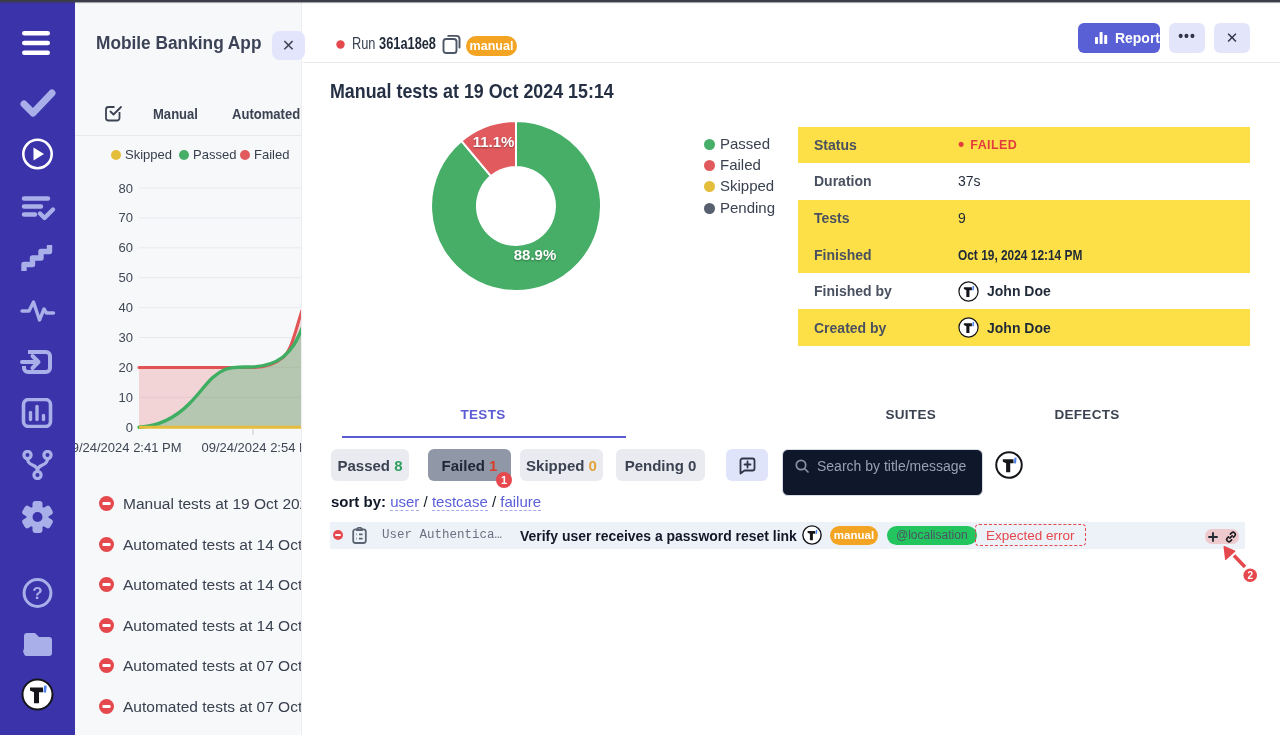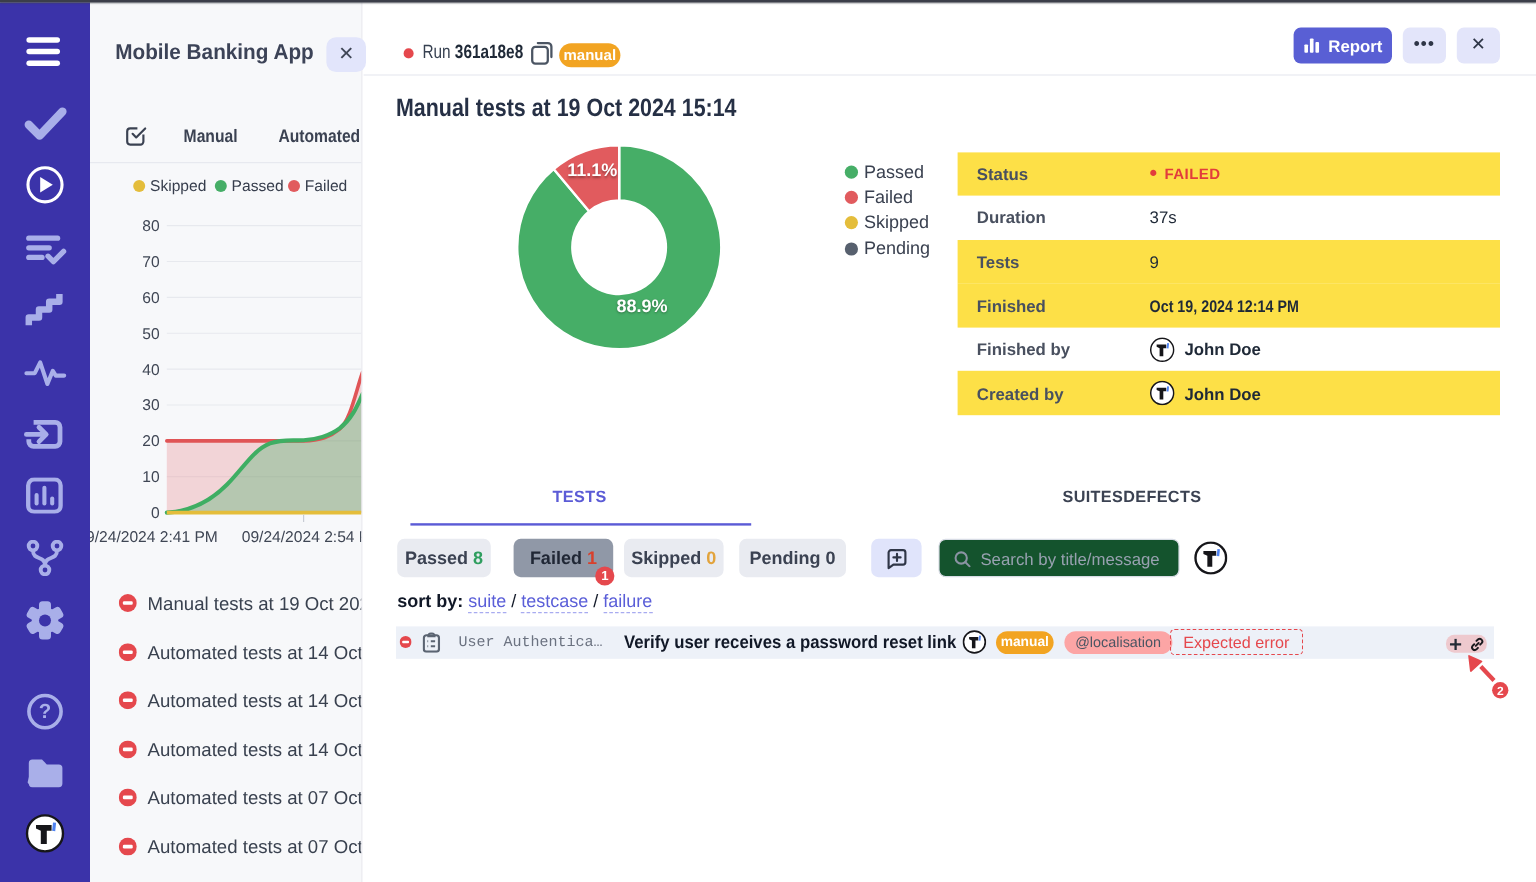--- a/index.html
+++ b/index.html
@@ -217,21 +217,21 @@
   <div class="hdr">
     <svg class="abs" style="left:33px;top:38px" width="9" height="9" viewBox="0 0 9 9">
         <circle cx="4.5" cy="4.5" r="4.2" fill="#e5484d"></circle>
       </svg>
     <div class="abs" style="left:49px;top:33px;font-size:16px;color:#374151;transform:scaleX(.8);transform-origin:left;white-space:nowrap">Run <b style="color:#1f2937">361a18e8</b></div>
     <svg class="abs" style="left:139px;top:31px" width="21" height="22" viewBox="0 0 21 22">
       <rect x="1.5" y="6" width="13" height="14" rx="2.6" fill="none" stroke="#4b5563" stroke-width="1.9"></rect>
       <path d="M6.2 2.9 h8.3 a3 3 0 0 1 3 3 v8.6" fill="none" stroke="#4b5563" stroke-width="1.9" stroke-linecap="round"></path>
     </svg>
     <div class="abs pill" style="left:163px;top:34px;width:51px;height:20px;font-size:12.5px;text-align:center;line-height:20px">manual</div>
-    <div class="abs btn" style="left:775px;width:82px;background:#595fd4;color:#fff;font-weight:bold;display:flex;align-items:center;justify-content:center">
+    <div class="abs btn" style="left:775px;width:82px;background:#595fd4;color:#fff;font-weight:bold;display:flex;align-items:center;justify-content:flex-end">
       <svg width="15" height="14" viewBox="0 0 15 14" style="margin-right:6px">
           <g fill="#fff">
             <rect x="1" y="6" width="3" height="7" rx="0.8"></rect>
             <rect x="5.6" y="1" width="3" height="12" rx="0.8"></rect>
             <rect x="10.2" y="4" width="3" height="9" rx="0.8"></rect>
           </g>
         </svg>Report</div>
     <div class="abs btn lightbtn" style="left:866px;width:36px;font-weight:bold;letter-spacing:1px;text-align:center;line-height:26px">•••</div>
     <div class="abs btn lightbtn" style="left:911px;width:36px;font-size:15px;text-align:center;line-height:30px">✕</div>
   </div>
@@ -288,70 +288,70 @@
             <circle cx="17" cy="17" r="15.5" fill="#fff" stroke="#16161a" stroke-width="2"></circle>
             <path d="M9.5 10 h13 v4.8 h-4 v11 h-5 v-11 l-4 -1.8 z" fill="#16161a"></path>
             <rect x="23.3" y="8" width="2.6" height="7" fill="#4f83f1" transform="rotate(6 24.5 11.5)"></rect>
           </svg>John Doe</div>
       </div>
   </div>
 
   <div class="abs" style="left:29px;top:403px;width:908px;display:flex">
     <div style="width:302px;text-align:center"><span class="tab" style="color:#5b5bd6">TESTS</span><div style="margin:13px 8px 0 10px;height:2px;background:#5b5bd6"></div></div>
     <div style="width:302px;text-align:right"><span class="tab">SUITES</span></div>
-    <div style="width:302px;"><span class="tab">DEFECTS</span></div>
+    <div style="width:302px;text-align:center"><span class="tab">DEFECTS</span></div>
   </div>
 
   <div class="fbtn" style="left:28px;width:78px">Passed&nbsp;<span style="color:#2f9e5f">8</span></div>
   <div class="fbtn" style="left:125px;width:83px;background:#9098a7;color:#202735">Failed&nbsp;<span style="color:#d8402c">1</span>
     <div class="abs" style="left:68px;top:23px;width:16px;height:16px;border-radius:50%;background:#e5484d;color:#fff;font-size:11px;line-height:16px;text-align:center">1</div>
   </div>
   <div class="fbtn" style="left:217px;width:83px">Skipped&nbsp;<span style="color:#e2a33c">0</span></div>
   <div class="fbtn" style="left:313px;width:89px">Pending&nbsp;0</div>
   <div class="fbtn" style="left:423px;width:42px;background:#e0e4fb">
     <svg width="19" height="19" viewBox="0 0 19 19">
         <path d="M2.5 4.5 a2 2 0 0 1 2 -2 h10 a2 2 0 0 1 2 2 v8 a2 2 0 0 1 -2 2 h-8 l-4 3 z" fill="none" stroke="#2f3647" stroke-width="1.8" stroke-linejoin="round"></path>
         <path d="M9.5 5.5 v6 M6.5 8.5 h6" stroke="#2f3647" stroke-width="1.8" stroke-linecap="round"></path>
       </svg>
   </div>
-  <div class="abs" style="left:479px;top:447px;width:201px;height:32px;background:#14532d;border:1px solid #d8dce5;border-radius:6px">
+  <div class="abs" style="left:479px;top:447px;width:201px;height:47px;background:#0f172a;border:1px solid #d8dce5;border-radius:6px">
     <svg class="abs" style="left:12px;top:9px" width="14" height="14" viewBox="0 0 14 14">
         <circle cx="6" cy="6" r="4.7" fill="none" stroke="#8a93a3" stroke-width="1.7"></circle>
         <line x1="9.5" y1="9.5" x2="13" y2="13" stroke="#8a93a3" stroke-width="1.7" stroke-linecap="round"></line>
       </svg>
     <div class="abs" style="left:34px;top:8px;font-size:14px;color:#98a1b0">Search by title/message</div>
   </div>
   <svg class="abs" style="left:692px;top:449px" width="28" height="28" viewBox="0 0 34 34">
       <circle cx="17" cy="17" r="15.5" fill="#fff" stroke="#16161a" stroke-width="2.4"></circle>
       <path d="M9.5 10 h13 v4.8 h-4 v11 h-5 v-11 l-4 -1.8 z" fill="#16161a"></path>
       <rect x="23.3" y="8" width="2.6" height="7" fill="#4f83f1" transform="rotate(6 24.5 11.5)"></rect>
     </svg>
 
-  <div class="abs" style="left:28px;top:491px;font-size:15px;color:#111827"><b>sort by:</b> <span class="link" style="border-bottom:1px dashed #a8abf0">suite</span> / <span class="link" style="border-bottom:1px dashed #a8abf0">testcase</span> / <span class="link" style="border-bottom:1px dashed #a8abf0">failure</span></div>
+  <div class="abs" style="left:28px;top:491px;font-size:15px;color:#111827"><b>sort by:</b> <span class="link" style="border-bottom:1px dashed #a8abf0">user</span> / <span class="link" style="border-bottom:1px dashed #a8abf0">testcase</span> / <span class="link" style="border-bottom:1px dashed #a8abf0">failure</span></div>
 
   <div class="abs" style="left:27px;top:520px;width:915px;height:27px;background:#edf1f8">
     <svg class="abs" style="left:3px;top:7.5px" width="10" height="10" viewBox="0 0 15 15">
         <circle cx="7.5" cy="7.5" r="7.5" fill="#e5484d"></circle>
         <rect x="3.2" y="5.9" width="8.6" height="3.2" rx="1.2" fill="#fff"></rect>
       </svg>
     <svg class="abs" style="left:22px;top:4.5px" width="15" height="17" viewBox="0 0 15 17">
       <rect x="1.2" y="2.4" width="12.6" height="13.6" rx="2.2" fill="none" stroke="#5b6472" stroke-width="1.8"></rect>
       <path d="M4.8 3.2 a2.7 2.7 0 0 1 5.4 0 z" fill="none" stroke="#5b6472" stroke-width="1.5"></path>
       <path d="M7 7.4 h3.6 M7 11.6 h3.6" stroke="#5b6472" stroke-width="1.6"></path>
       <path d="M4.2 7.4 h0.6 M4.2 11.6 h0.6" stroke="#5b6472" stroke-width="1.6"></path>
     </svg>
     <div class="abs mono" style="left:52px;top:6px;font-size:12.5px;color:#6b7280">User Authentica…</div>
     <div class="abs" style="left:190px;top:5px;font-size:15px;font-weight:bold;color:#111827;transform:scaleX(.93);transform-origin:left;white-space:nowrap">Verify user receives a password reset link</div>
     <svg class="abs" style="left:472px;top:3px" width="20" height="20" viewBox="0 0 34 34">
         <circle cx="17" cy="17" r="15.5" fill="#fff" stroke="#16161a" stroke-width="2.4"></circle>
         <path d="M9.5 10 h13 v4.8 h-4 v11 h-5 v-11 l-4 -1.8 z" fill="#16161a"></path>
         <rect x="23.3" y="8" width="2.6" height="7" fill="#4f83f1" transform="rotate(6 24.5 11.5)"></rect>
       </svg>
     <div class="abs pill" style="left:500px;top:4px;width:48px;height:19px;font-size:11.5px;text-align:center;line-height:19px">manual</div>
-    <div class="abs" style="left:557px;top:4px;height:19px;padding:0 9px;background:#fca5a5;border-radius:10px;font-size:12px;color:#4b5563;line-height:19px">@localisation</div>
+    <div class="abs" style="left:557px;top:4px;height:19px;padding:0 9px;background:#22c55e;border-radius:10px;font-size:12px;color:#4b5563;line-height:19px">@localisation</div>
     <div class="abs" style="left:645px;top:2px;height:22px;padding:0 10px;border:1px dashed #e5484d;border-radius:4px;font-size:13.5px;color:#e5484d;line-height:21px">Expected error</div>
     <div class="abs" style="left:875px;top:7px;width:34px;height:15px;background:#eec9ce;border-radius:7px"></div>
     <svg class="abs" style="left:877.5px;top:10px" width="10" height="10" viewBox="0 0 10 10">
         <path d="M5 0.3 V9.7 M0.3 5 H9.7" stroke="#232a35" stroke-width="1.9"></path>
       </svg>
     <svg class="abs" style="left:895px;top:9px" width="12" height="12" viewBox="0 0 14 14">
         <g fill="none" stroke="#1a1a1e" stroke-width="1.9" stroke-linecap="round">
           <path d="M5.6 8.4 L8.4 5.6"></path>
           <path d="M6.3 3.6 l1.4 -1.4 a2.55 2.55 0 0 1 3.6 3.6 l-1.4 1.4"></path>
           <path d="M7.7 10.4 l-1.4 1.4 a2.55 2.55 0 0 1 -3.6 -3.6 l1.4 -1.4"></path>

